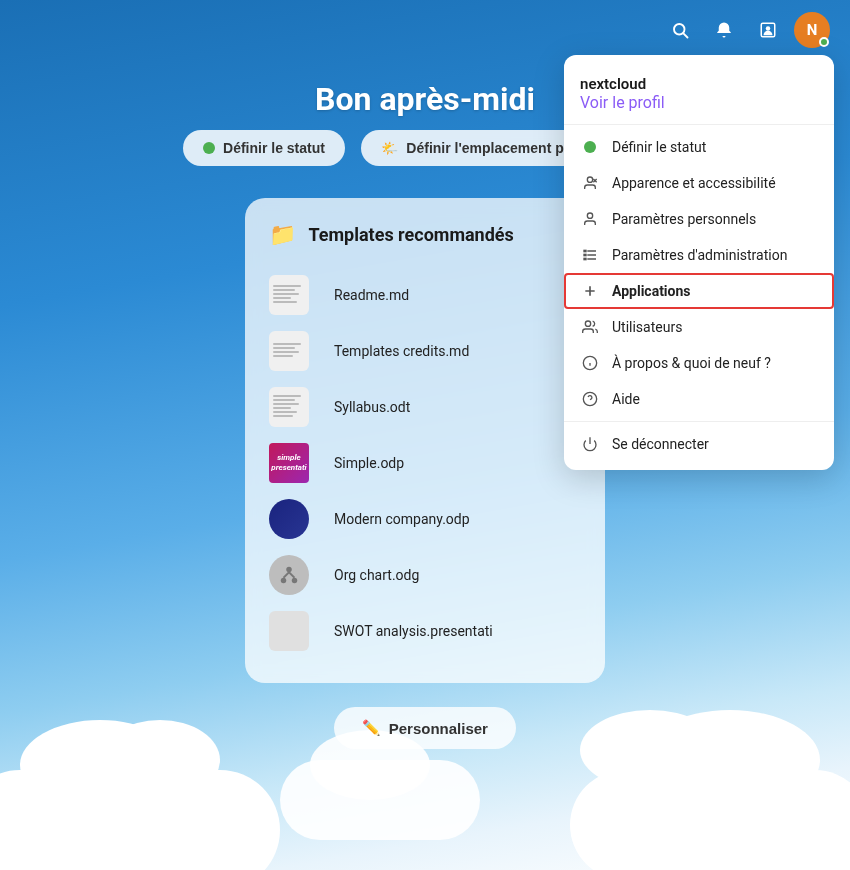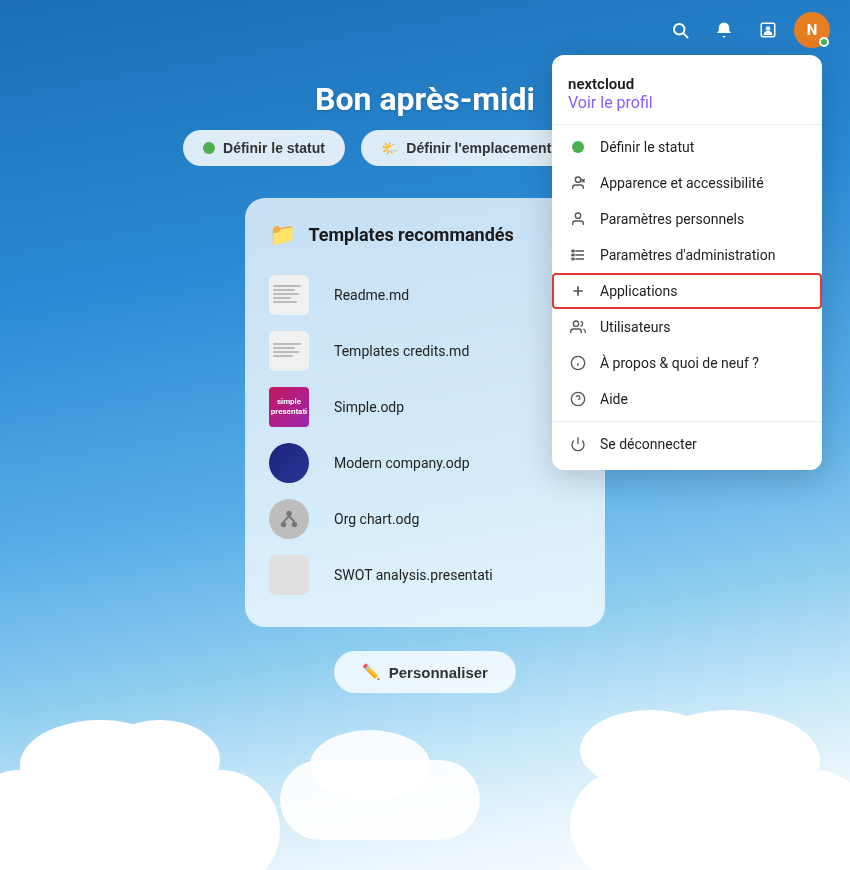--- a/index.html
+++ b/index.html
@@ -220,21 +220,21 @@
       display: flex;
       align-items: center;
       gap: 8px;
       color: #333;
     }
 
     
     .dropdown-menu {
       position: absolute;
       top: 55px;
-      right: 28px;
+      right: 16px;
       background: white;
       border-radius: 12px;
       box-shadow: 0 8px 32px rgba(0,0,0,0.18);
       width: 270px;
       z-index: 100;
       overflow: hidden;
       padding: 8px 0;
     }
 
     .dropdown-header {
@@ -267,20 +267,21 @@
       cursor: pointer;
       font-size: 14px;
       color: #222;
       position: relative;
     }
 
     .dropdown-item.highlighted {
       outline: 2px solid #e53935;
       outline-offset: -2px;
       border-radius: 4px;
+      font-weight: bold;
     }
 
     .dropdown-item-icon {
       width: 20px;
       display: flex;
       align-items: center;
       justify-content: center;
       font-size: 16px;
       color: #555;
       flex-shrink: 0;
@@ -297,20 +298,21 @@
       background: linear-gradient(135deg, #c2185b, #9c27b0);
       border-radius: 4px;
       width: 40px;
       height: 40px;
       display: flex;
       align-items: center;
       justify-content: center;
       color: white;
       font-size: 9px;
       font-weight: bold;
+      font-style: italic;
     }
 
     .thumb-dark {
       background: linear-gradient(135deg, #1a237e, #283593);
       border-radius: 4px;
       width: 40px;
       height: 40px;
     }
   </style>
 </head>
@@ -393,20 +395,31 @@
     <div class="file-item">
       <div class="file-thumb file-thumb-doc">
         <div class="doc-line" style="width:28px;"></div>
         <div class="doc-line" style="width:22px;"></div>
         <div class="doc-line" style="width:26px;"></div>
         <div class="doc-line" style="width:20px;"></div>
       </div>
       <span class="file-name">Templates credits.md</span>
     </div>
 
+    <div class="file-item">
+      <div class="file-thumb file-thumb-doc">
+        <div class="doc-line" style="width:28px;"></div>
+        <div class="doc-line" style="width:22px;"></div>
+        <div class="doc-line" style="width:26px;"></div>
+        <div class="doc-line" style="width:18px;"></div>
+        <div class="doc-line" style="width:24px;"></div>
+        <div class="doc-line" style="width:20px;"></div>
+      </div>
+      <span class="file-name">Syllabus.odt</span>
+    </div>
 
     <div class="file-item">
       <div class="thumb-purple">
         <span style="font-size:8px;text-align:center;line-height:1.2;">simple<br>presentati</span>
       </div>
       <span class="file-name">Simple.odp</span>
     </div>
 
     <div class="file-item">
       <div class="thumb-dark" style="border-radius:50%;"></div>

